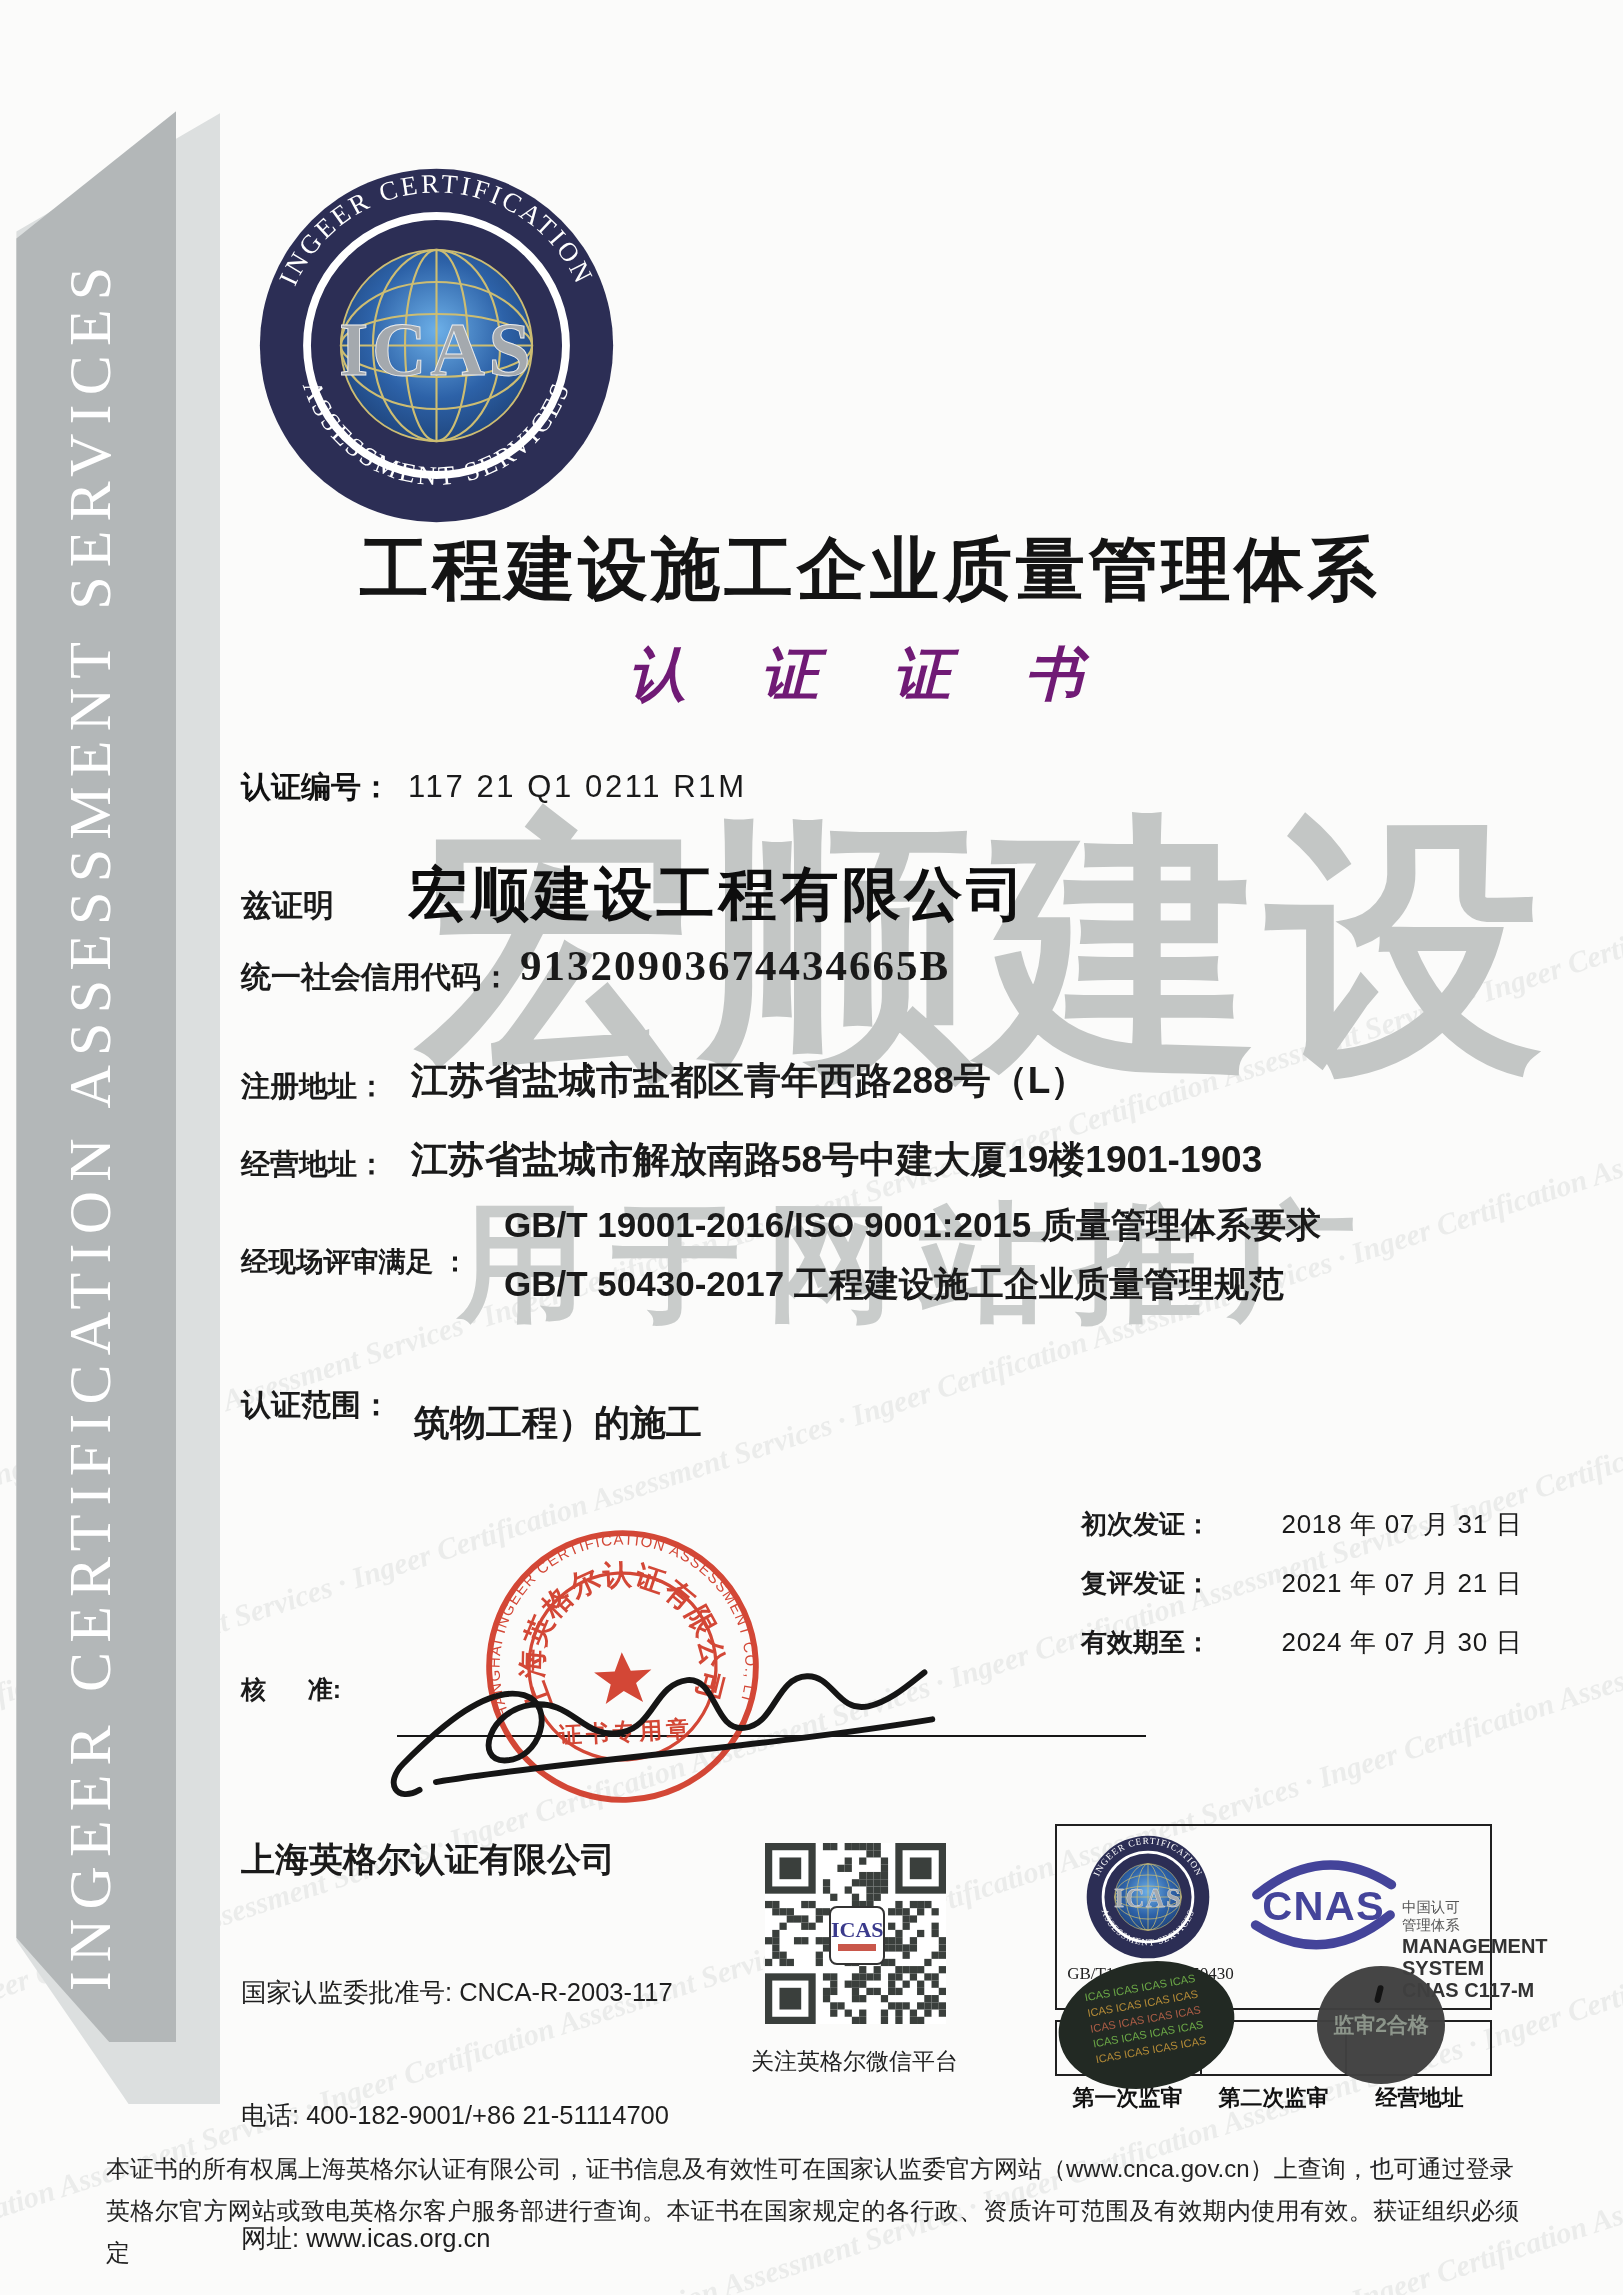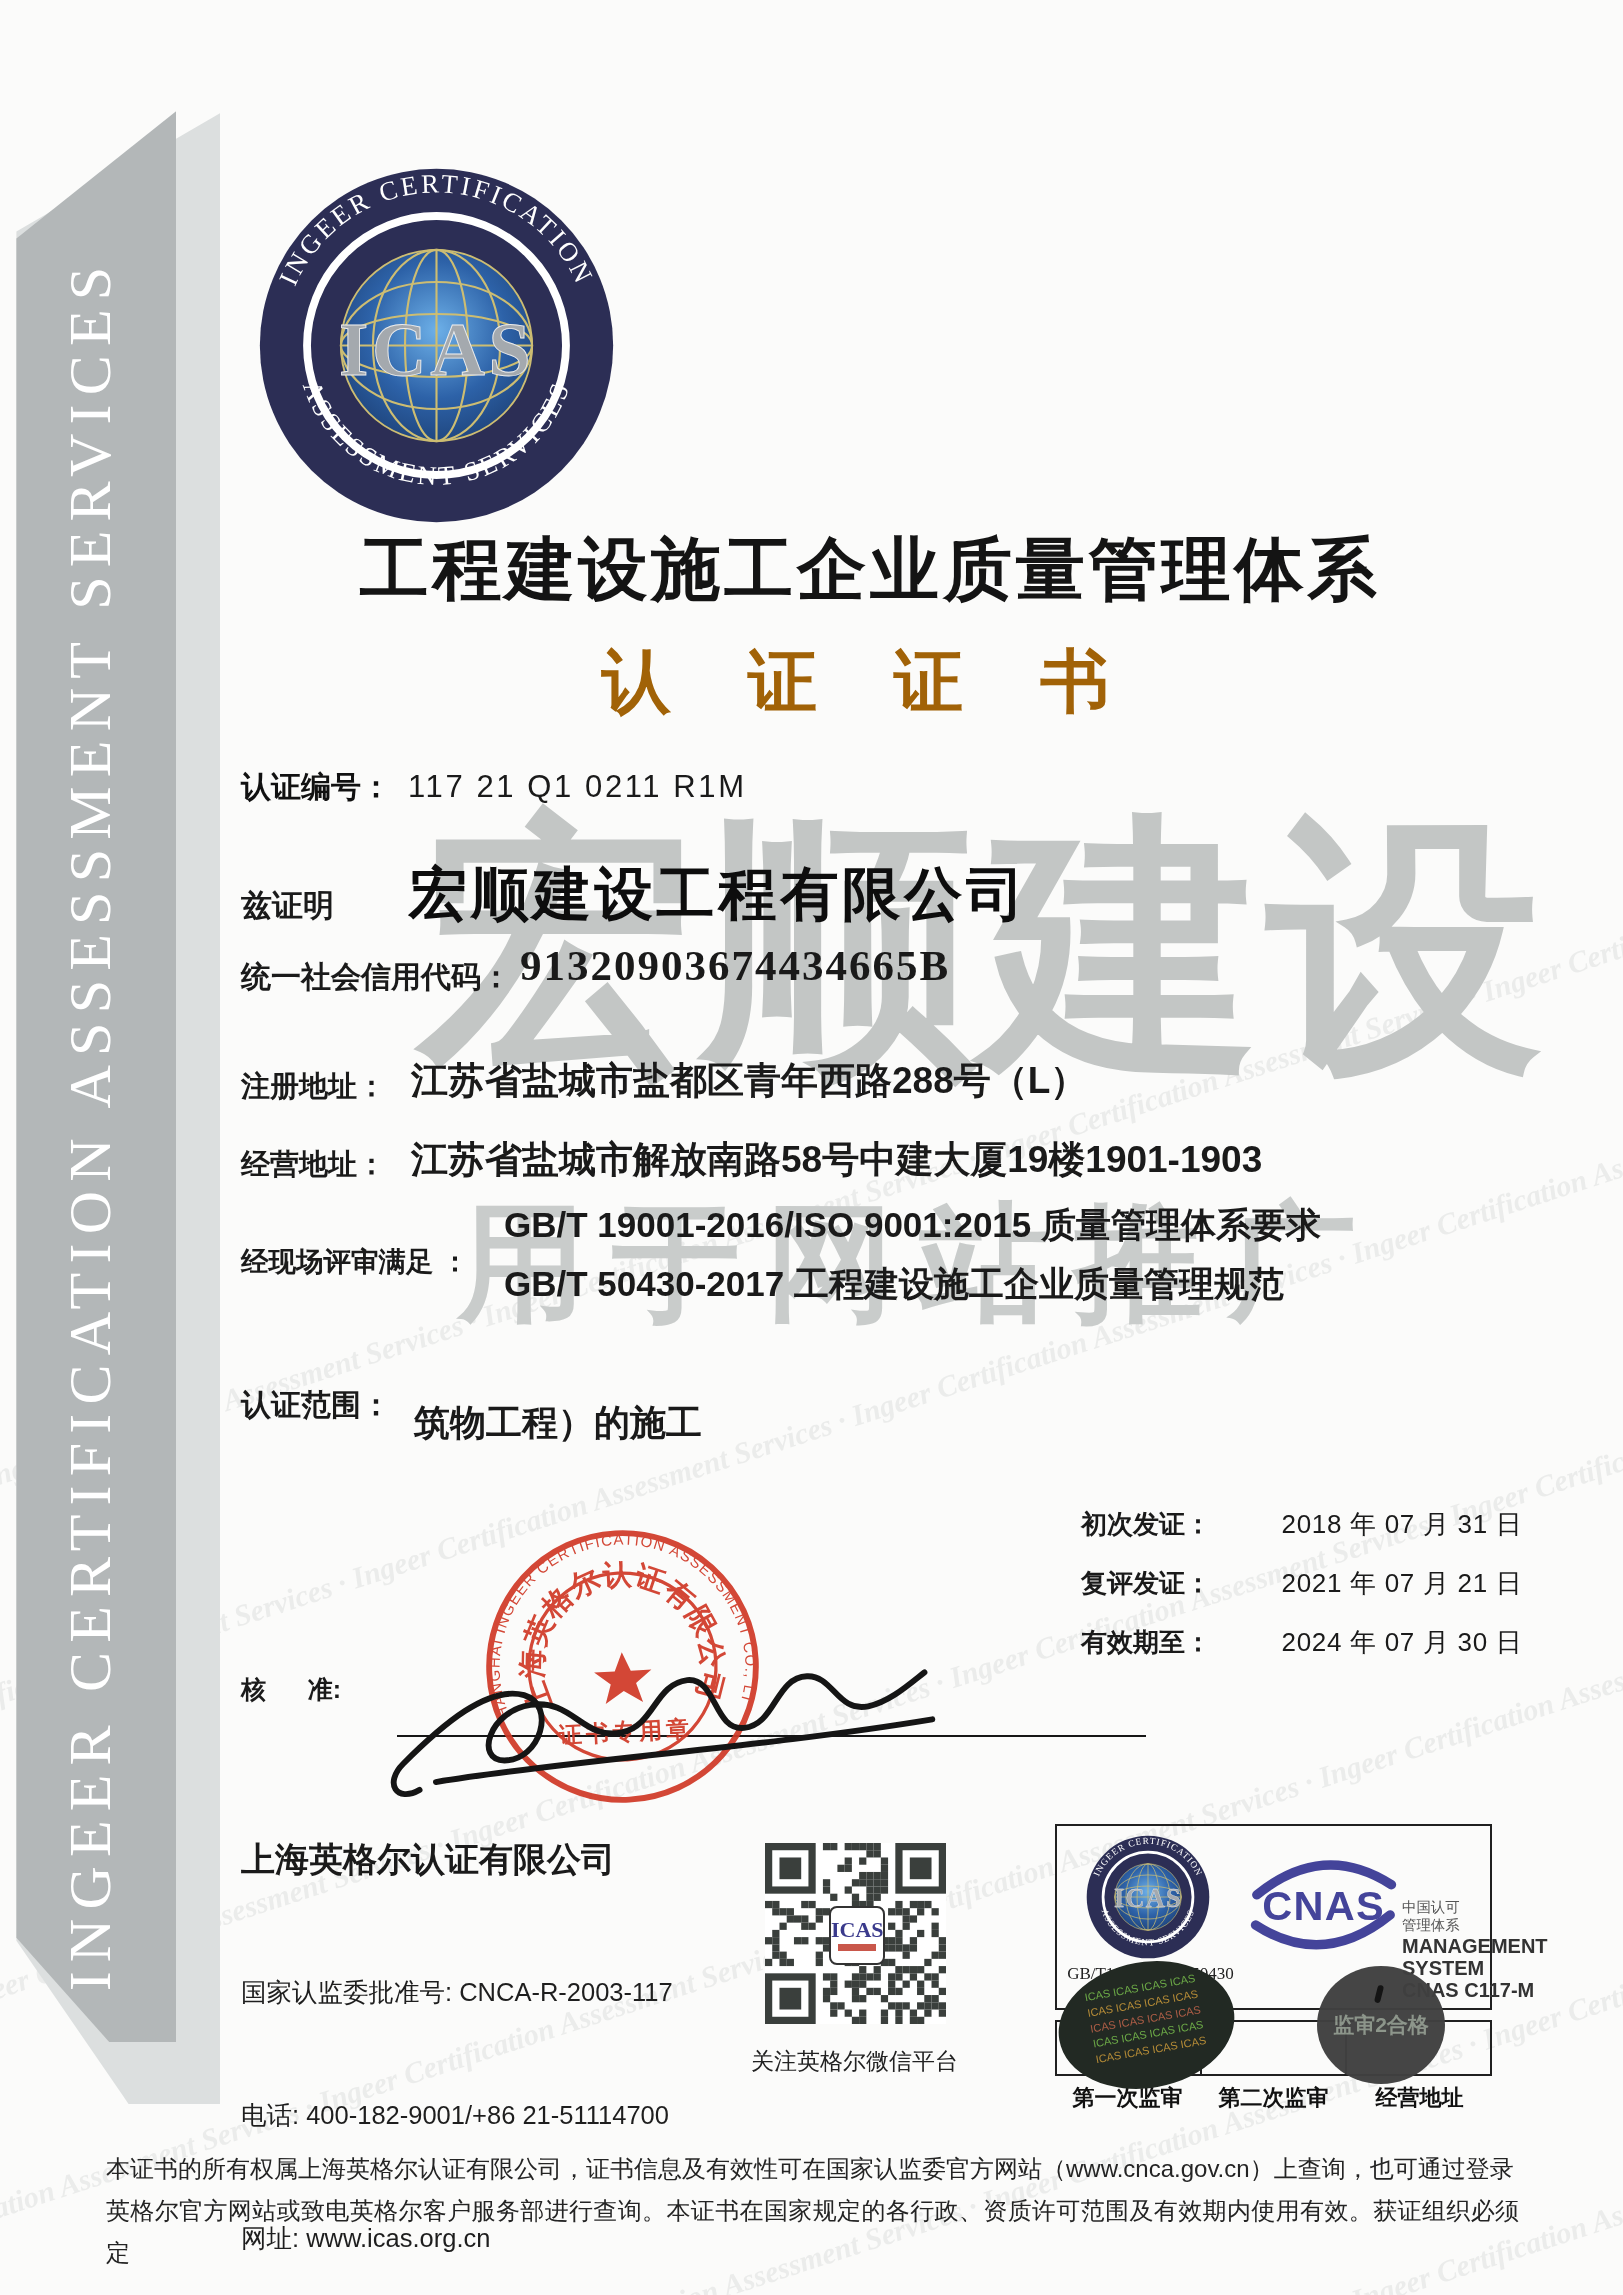--- a/index.html
+++ b/index.html
@@ -17,21 +17,21 @@
          transform-origin:0 0;text-align:center;font-family:"Liberation Serif",serif;
          font-size:60px;letter-spacing:9.2px;color:#ffffff;z-index:3;white-space:nowrap;}
   
   .wm-main{position:absolute;left:419px;top:766px;width:1113px;font-size:275px;font-weight:700;
          color:#c3c6c5;letter-spacing:7.9px;z-index:1;white-space:nowrap;}
   .wm-sub{position:absolute;left:458px;top:1178px;width:982px;font-size:128px;font-weight:700;
          color:#c9cccb;letter-spacing:26px;z-index:1;white-space:nowrap;}
   
   .z{position:absolute;z-index:4;}
   .title1{left:196px;top:524px;width:1348px;text-align:center;font-size:69px;font-weight:700;letter-spacing:3.9px;color:#141414;}
-  .title2{left:196px;top:636px;width:1348px;text-align:center;font-size:69px;font-weight:700;letter-spacing:29px;color:#a16207;}
+  .title2{left:196px;top:636px;width:1348px;text-align:center;font-size:58px;font-weight:700;letter-spacing:29px;color:#701a75;font-style:italic;}
   .row{display:flex;align-items:baseline;}
   .lab{font-weight:600;color:#111;}
   .certno{left:241px;top:767px;font-size:30px;}
   .certno .val{margin-left:17px;font-size:31px;font-weight:500;letter-spacing:2.6px;}
   .zhengming{left:241px;top:885px;font-size:31px;font-weight:600;}
   .company{left:409px;top:856px;font-size:58px;font-weight:700;letter-spacing:3.9px;color:#0d0d0d;}
   .creditlab{left:241px;top:957px;font-size:30px;font-weight:600;}
   .creditval{left:520px;top:941px;font-size:43px;font-weight:700;font-family:"Liberation Serif",serif;letter-spacing:2px;}
   .reglab{left:241px;top:1067px;font-size:29px;font-weight:600;}
   .regval{left:411px;top:1056px;font-size:37px;font-weight:700;}

